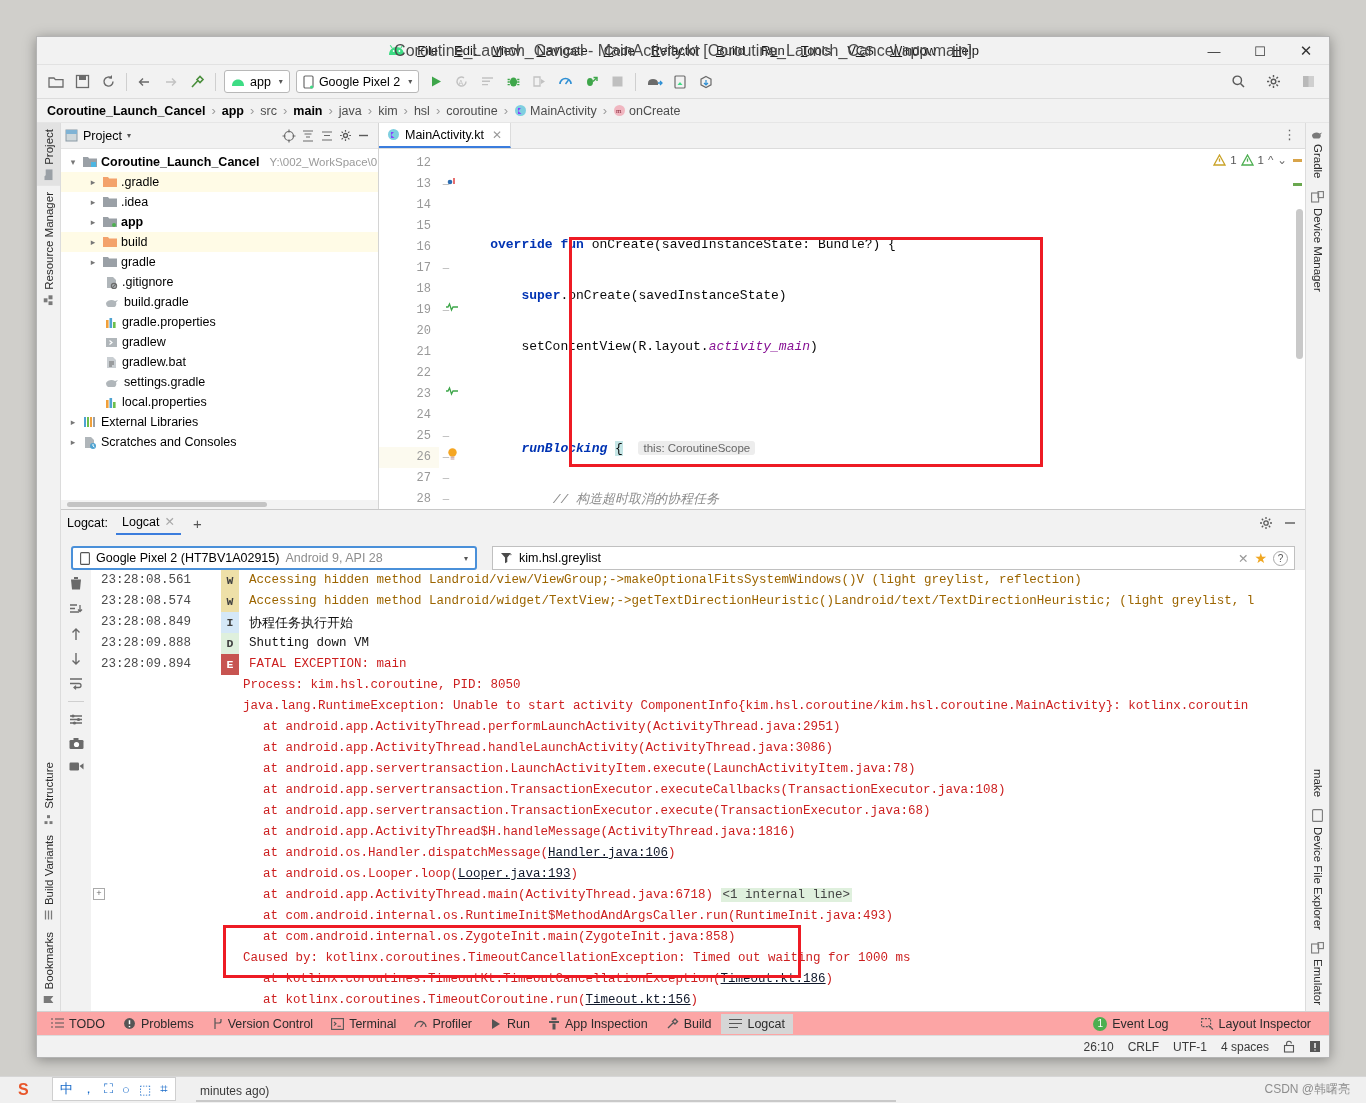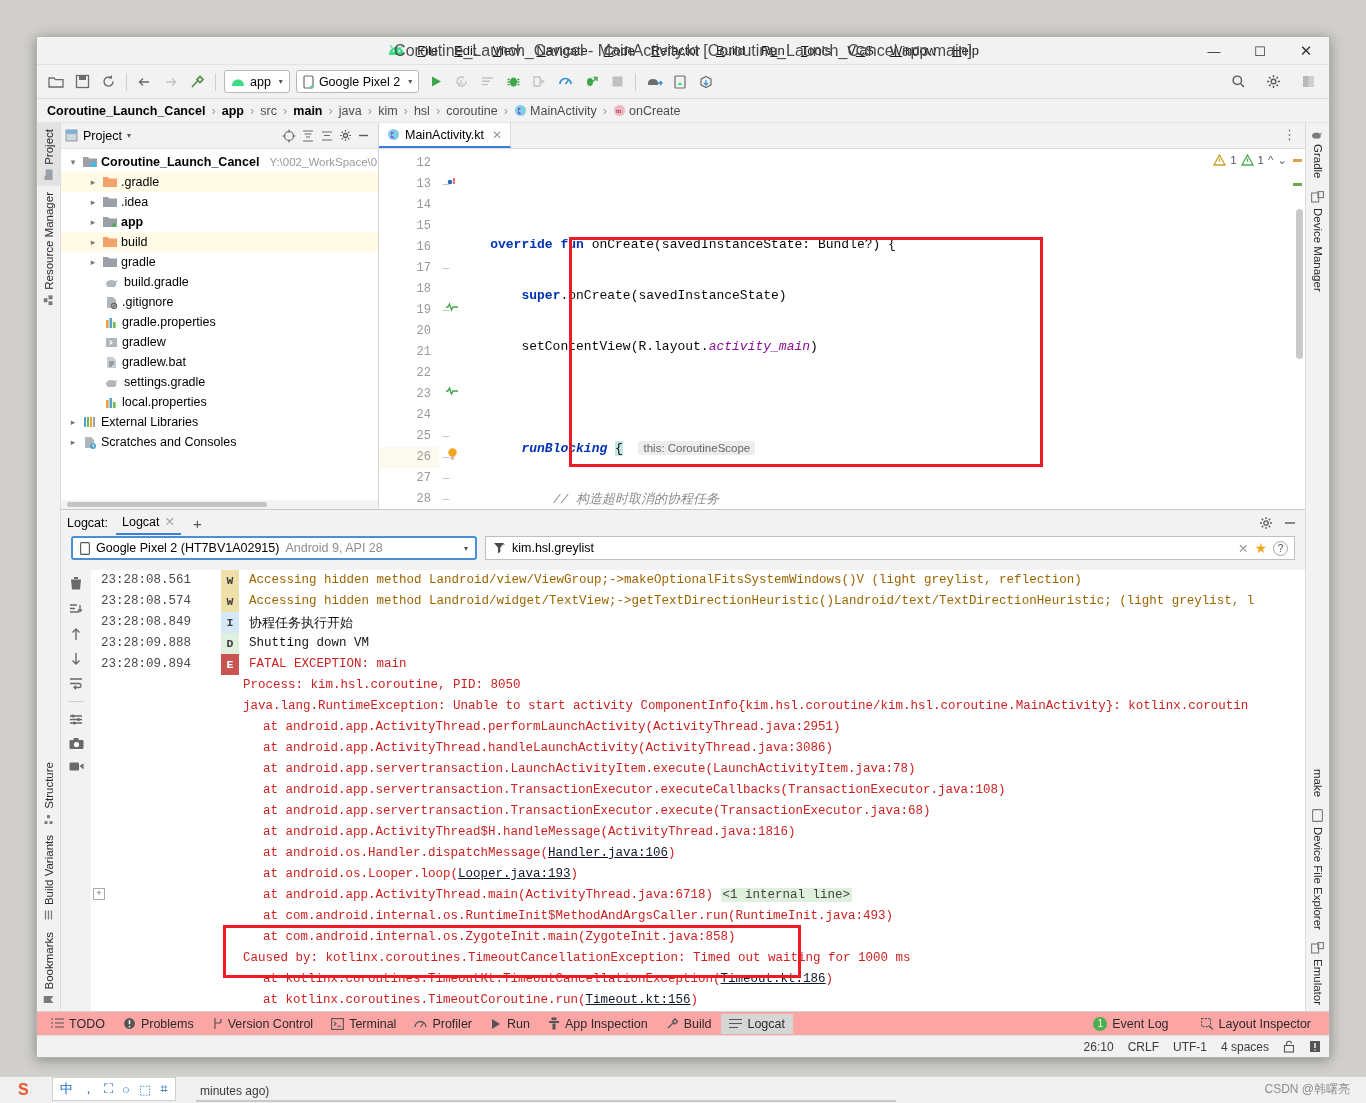--- a/index.html
+++ b/index.html
@@ -98,21 +98,21 @@
   .scrollv { position:absolute; right:2px; top:60px; width:7px; height:150px; background:#c9c9c9; border-radius:4px;}
 
   
   .logcat { flex:1; display:flex; flex-direction:column; min-height:0; background:#fff; border-top:1px solid #c8c8c8;}
   .lchdr { height:26px; display:flex; align-items:center; background:#f2f2f2; padding:0 6px; gap:8px; position:relative;}
   .lchdr .lbl { font-size:12.5px; }
   .lctab { font-size:12.5px; padding:3px 6px 4px; border-bottom:2px solid #3b7ddd; display:flex; gap:5px; align-items:center;}
   .lctab .x { color:#a8a8a8; }
   .lcplus { color:#555; font-size:15px; padding:0 4px;}
   .lchdr .right { position:absolute; right:8px; display:flex; gap:10px; align-items:center; color:#555;}
-  .lcfilters { height:34px; display:flex; align-items:flex-start; gap:8px; padding:0 10px; background:#f2f2f2;}
+  .lcfilters { height:34px; display:flex; align-items:flex-end; gap:15px; padding:0 10px; background:#f2f2f2;}
   .devsel { width:406px; height:24px; border:2px solid #4a90d9; border-radius:3px; background:#fff; display:flex; align-items:center; padding:0 7px; gap:6px; font-size:12.5px; position:relative;}
   .devsel .dim { color:#8d8d8d; }
   .devsel .caret { position:absolute; right:7px; font-size:8px; color:#555;}
   .qbox { flex:1; height:24px; border:1px solid #c0c0c0; background:#fff; display:flex; align-items:center; padding:0 7px; gap:6px; font-size:12.5px; position:relative;}
   .qbox .tail { position:absolute; right:6px; display:flex; align-items:center; gap:6px;}
   .lcbody { flex:1; display:flex; min-height:0; }
   .lcrail { width:30px; background:#f2f2f2; display:flex; flex-direction:column; align-items:center; padding-top:6px; gap:11px;}
   .lcrail .ic { color:#6a6a6a; font-size:13px; }
   .lcrail .hr { width:16px; height:1px; background:#cfcfcf; }
   .loglist { flex:1; position:relative; overflow:hidden; font-family:"Liberation Mono", monospace; font-size:12.5px; background:#fff;}
@@ -491,34 +491,34 @@
                 <span style="width:16px"></span>
               <span class="arrow">▸</span>
               <svg width="14" height="12" viewBox="0 0 14 12">
                   <path d="M0 1h5l1.2 1.4H14V11H0z" fill="#9aa0a6"></path>
                 </svg>
               <span class="tlabel">gradle</span>
               </div>
 
             <div class="trow">
                 <span style="width:34px"></span>
-              <svg width="15" height="12" viewBox="0 0 15 12">
-                  <path d="M1 7c1.5-3 6-4 9-2l3-1-2 2.4c.8 1.6.2 3.6-1.4 4.6H3c-1.2-.7-2-2-2-4z" fill="#b0b6ba"></path>
-                </svg>
-              <span class="tlabel">build.gradle</span>
-              </div>
-
-            <div class="trow">
-                <span style="width:34px"></span>
               <svg width="13" height="13" viewBox="0 0 13 13">
                   <path d="M2 1h6l3 3v8H2z" fill="#b0b6ba"></path>
                   <circle cx="9" cy="10" r="2.6" fill="none" stroke="#6b6b6b" stroke-width="1.2"></circle>
                   <path d="M7.2 11.8L10.8 8.2" stroke="#6b6b6b" stroke-width="1.2"></path>
                 </svg>
               <span class="tlabel">.gitignore</span>
+              </div>
+
+            <div class="trow">
+                <span style="width:34px"></span>
+              <svg width="15" height="12" viewBox="0 0 15 12">
+                  <path d="M1 7c1.5-3 6-4 9-2l3-1-2 2.4c.8 1.6.2 3.6-1.4 4.6H3c-1.2-.7-2-2-2-4z" fill="#b0b6ba"></path>
+                </svg>
+              <span class="tlabel">build.gradle</span>
               </div>
 
             <div class="trow">
                 <span style="width:34px"></span>
               <svg width="13" height="13" viewBox="0 0 13 13">
                   <rect x="1" y="4" width="2.6" height="8" fill="#f0a03a"></rect>
                   <rect x="4.5" y="2" width="2.6" height="10" fill="#4fa3d1"></rect>
                   <rect x="8" y="6" width="2.6" height="6" fill="#6cbf4b"></rect>
                 </svg>
               <span class="tlabel">gradle.properties</span>

